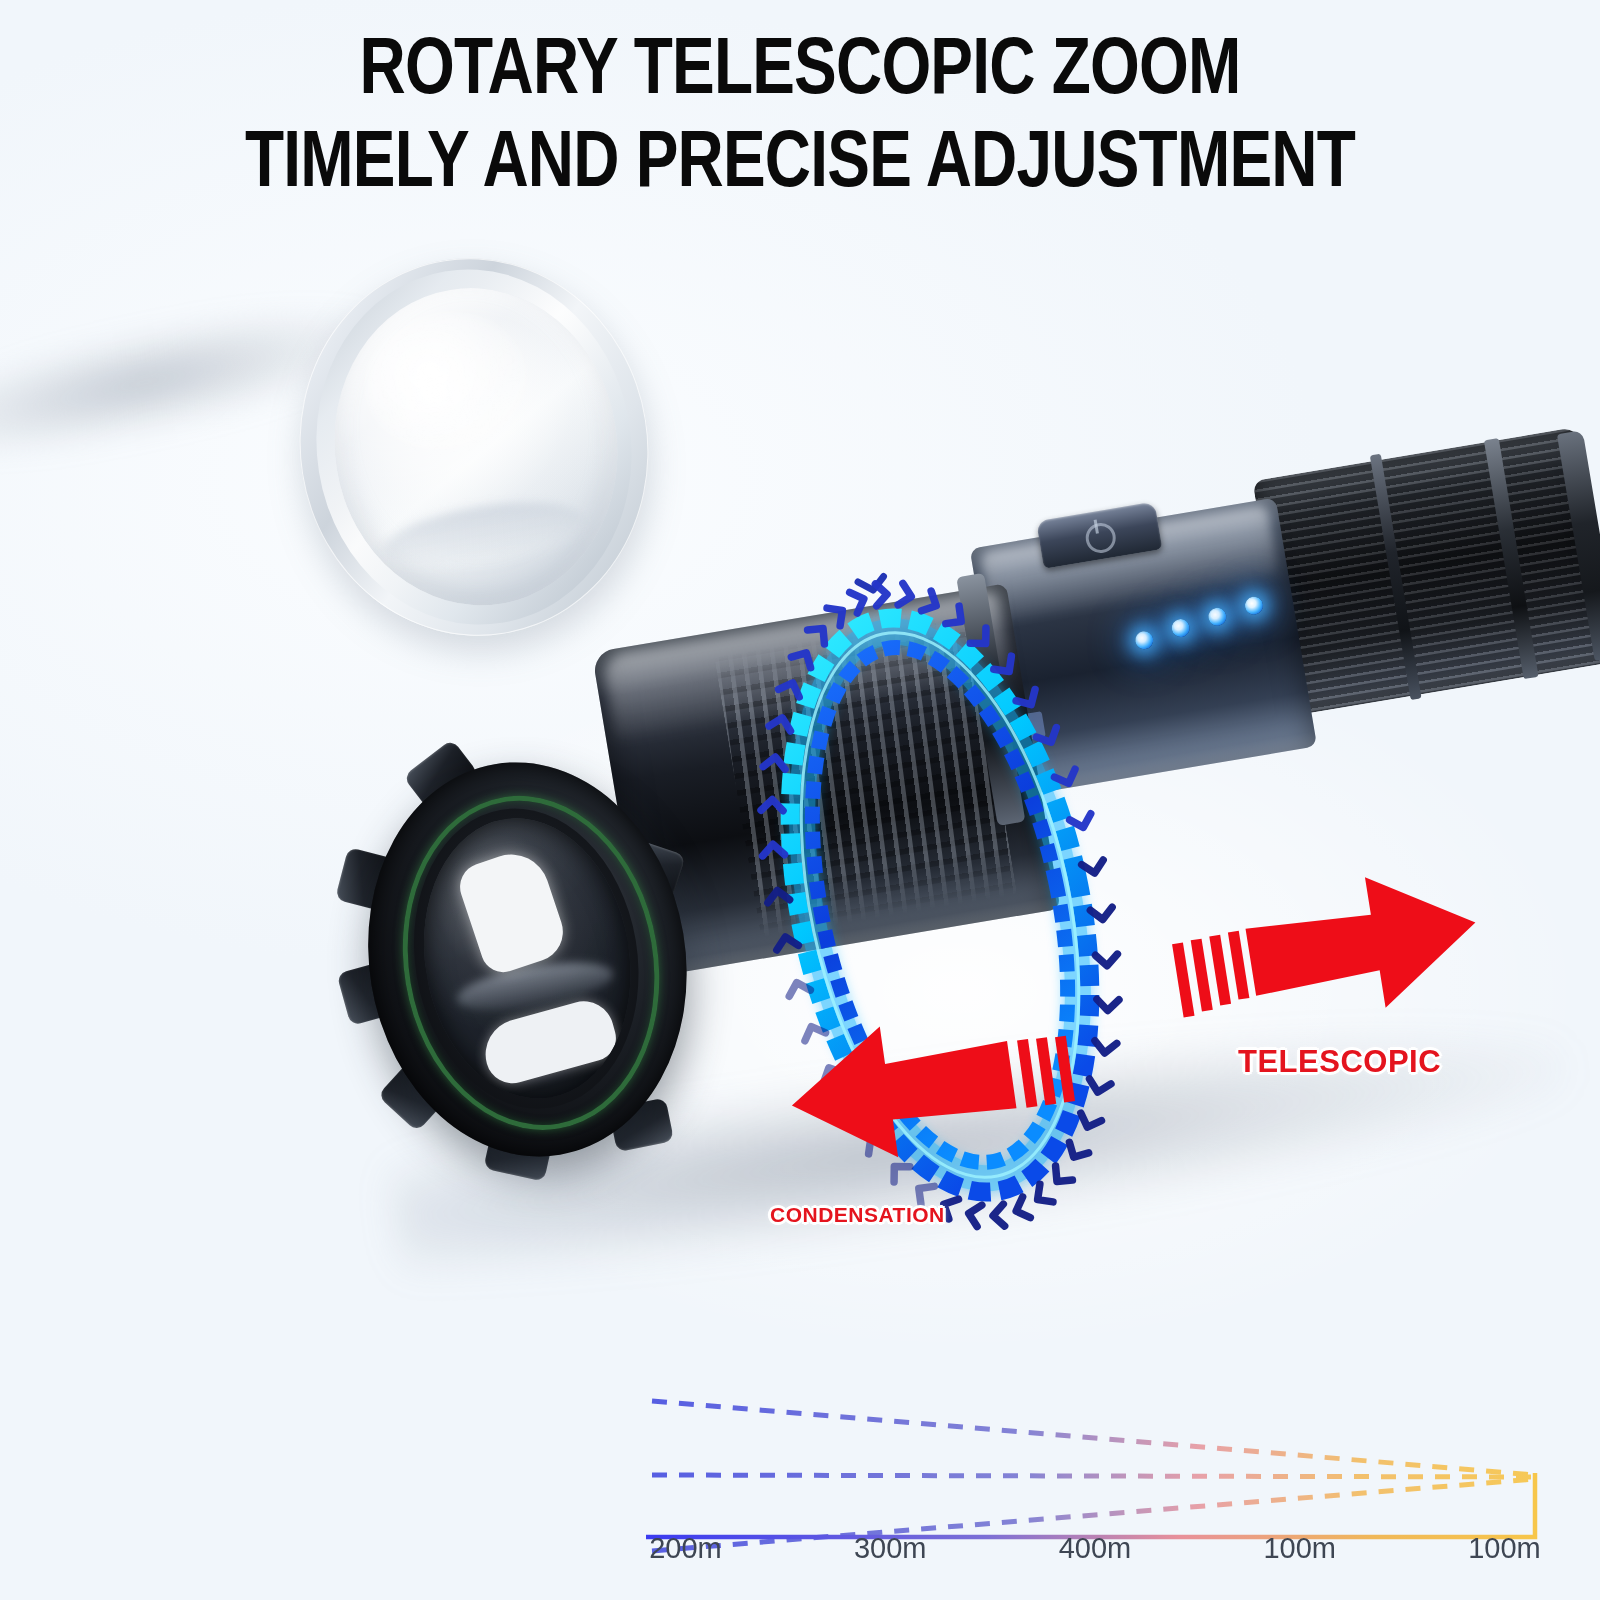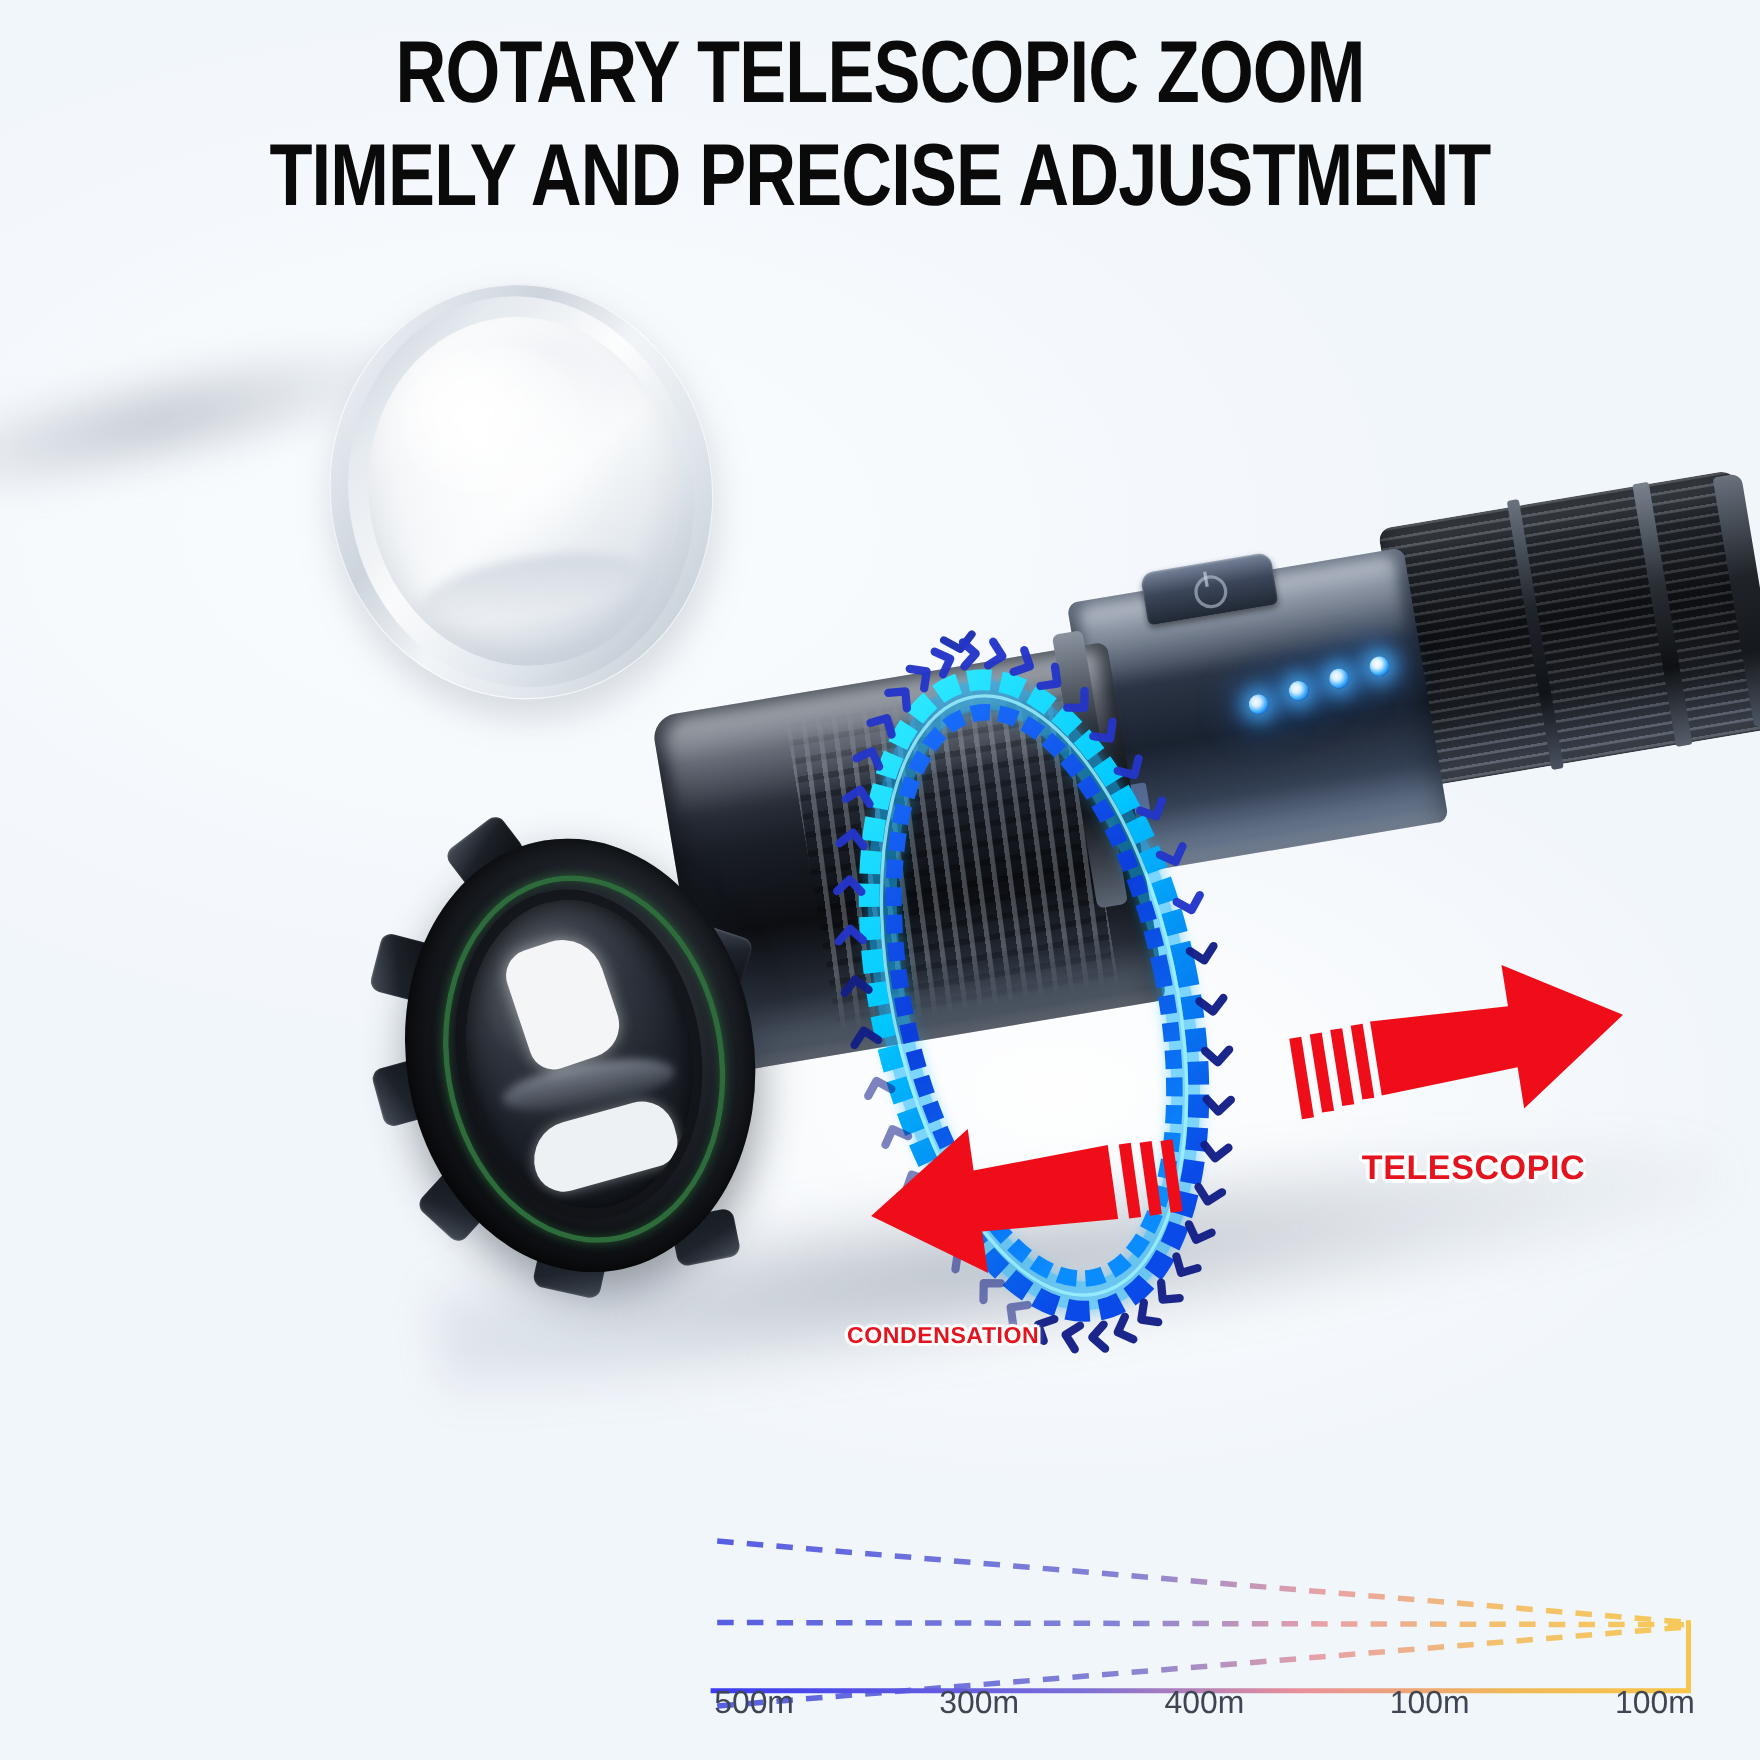--- a/index.html
+++ b/index.html
@@ -403,20 +403,20 @@
         <path d="M 12,46  L 895,120"></path>
         <path d="M 12,120 L 895,122"></path>
         <path d="M 12,196 L 895,124"></path>
       </g>
 
       <path d="M 6,182 L 895,182 L 895,118" fill="none" stroke="url(#baseGrad)" stroke-width="4.5"></path>
     </svg>
   </div>
 
   <div class="scale-labels">
-    <span class="scale-label" style="left:5%">500m</span>
+    <span class="scale-label" style="left:5%">200m</span>
     <span class="scale-label" style="left:27.5%">300m</span>
     <span class="scale-label" style="left:50%">400m</span>
     <span class="scale-label" style="left:72.5%">100m</span>
     <span class="scale-label" style="left:95%">100m</span>
   </div>
 
 </div>
 
 </body></html>

